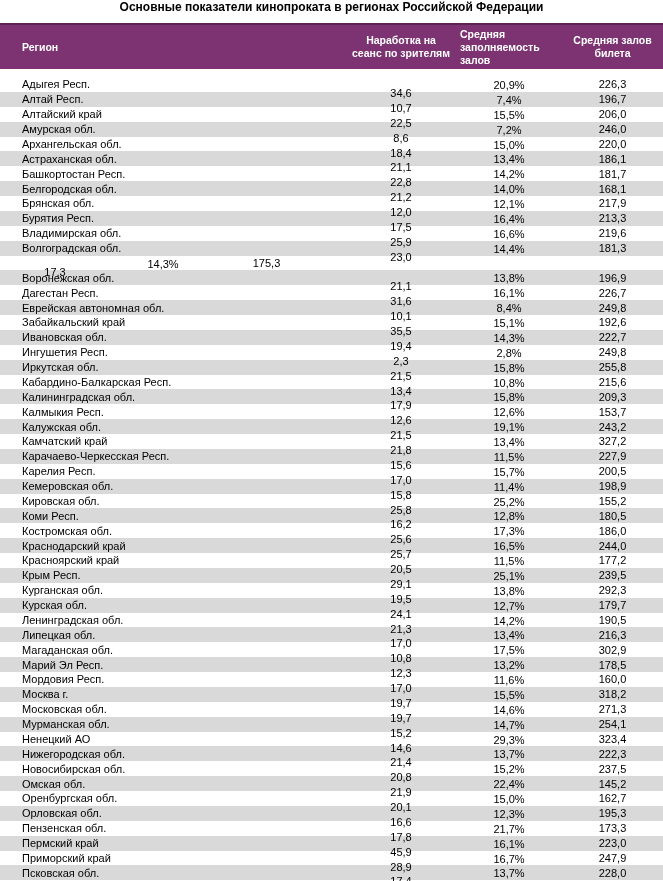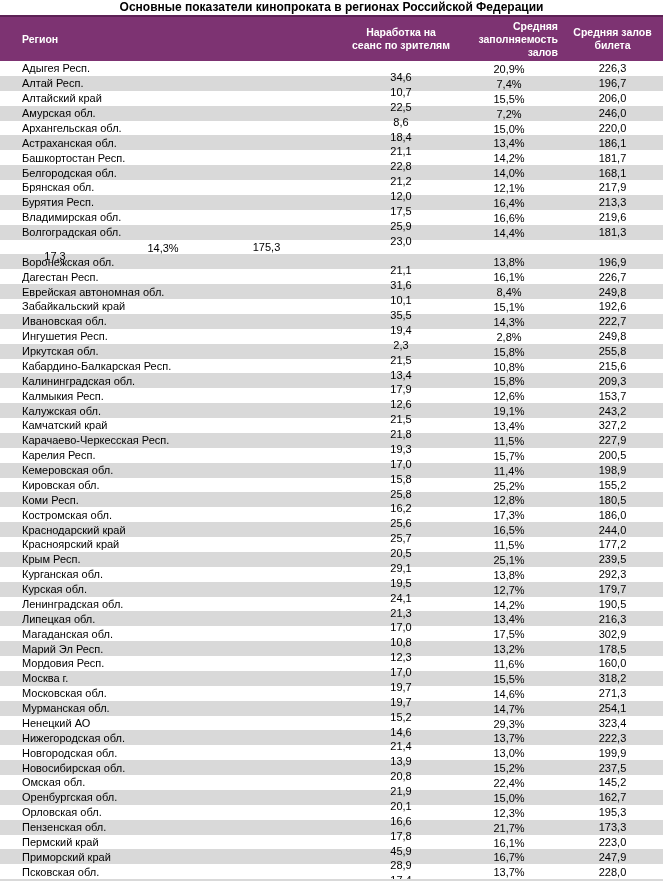--- a/index.html
+++ b/index.html
@@ -5,20 +5,21 @@
   html, body { margin: 0; padding: 0; background: #ffffff; }
   .page {
     width: 663px;
     height: 881px;
     overflow: hidden;
     background: #ffffff;
     font-family: "Liberation Sans", sans-serif;
     color: #000000;
     display: flex;
     flex-direction: column;
+    gap: 8px;
   }
   .title {
     height: 15px;
     line-height: 15px;
     text-align: center;
     font-size: 12px;
     font-weight: bold;
     white-space: nowrap;
     flex: 0 0 auto;
   }
@@ -29,21 +30,21 @@
     color: #ffffff;
     font-weight: bold;
     font-size: 10.5px;
     height: 44px;
     flex: 0 0 auto;
   }
   .thead .cell { line-height: 13px; }
   .cell { box-sizing: border-box; }
   .c-region { width: 346px; padding-left: 22px; display: flex; align-items: center; text-align: left; }
   .c-num    { width: 110px; display: flex; align-items: center; justify-content: center; text-align: center; padding: 16px 4px; }
-  .c-pct    { width: 106px; display: flex; align-items: center; justify-content: center; text-align: right; padding: 8px 4px; }
+  .c-pct    { width: 106px; display: flex; align-items: center; justify-content: center; text-align: left; padding: 8px 4px; }
   .c-price  { width: 101px; display: flex; align-items: center; justify-content: center; text-align: center; padding: 0 4px; }
   .tbody { flex: 0 0 auto; }
   .row {
     display: flex;
     height: 14.89px;
     font-size: 11px;
     background: #ffffff;
   }
   .row:nth-child(even) { background: var(--alt-row-bg, #D9D9D9); }
   .row .cell { overflow: hidden; white-space: nowrap; }
@@ -235,21 +236,21 @@
 
   <div class="row">
     <div class="cell c-region">Камчатский край</div>
     <div class="cell c-num">21,8</div>
     <div class="cell c-pct">13,4%</div>
     <div class="cell c-price">327,2</div>
   </div>
 
   <div class="row">
     <div class="cell c-region">Карачаево-Черкесская Респ.</div>
-    <div class="cell c-num">19,3</div>
+    <div class="cell c-num">15,6</div>
     <div class="cell c-pct">11,5%</div>
     <div class="cell c-price">227,9</div>
   </div>
 
   <div class="row">
     <div class="cell c-region">Карелия Респ.</div>
     <div class="cell c-num">17,0</div>
     <div class="cell c-pct">15,7%</div>
     <div class="cell c-price">200,5</div>
   </div>
@@ -380,26 +381,20 @@
     <div class="cell c-price">323,4</div>
   </div>
 
   <div class="row">
     <div class="cell c-region">Нижегородская обл.</div>
     <div class="cell c-num">21,4</div>
     <div class="cell c-pct">13,7%</div>
     <div class="cell c-price">222,3</div>
   </div>
 
-  <div class="row">
-    <div class="cell c-region">Новгородская обл.</div>
-    <div class="cell c-num">13,9</div>
-    <div class="cell c-pct">13,0%</div>
-    <div class="cell c-price">199,9</div>
-  </div>
 
   <div class="row">
     <div class="cell c-region">Новосибирская обл.</div>
     <div class="cell c-num">20,8</div>
     <div class="cell c-pct">15,2%</div>
     <div class="cell c-price">237,5</div>
   </div>
 
   <div class="row">
     <div class="cell c-region">Омская обл.</div>

